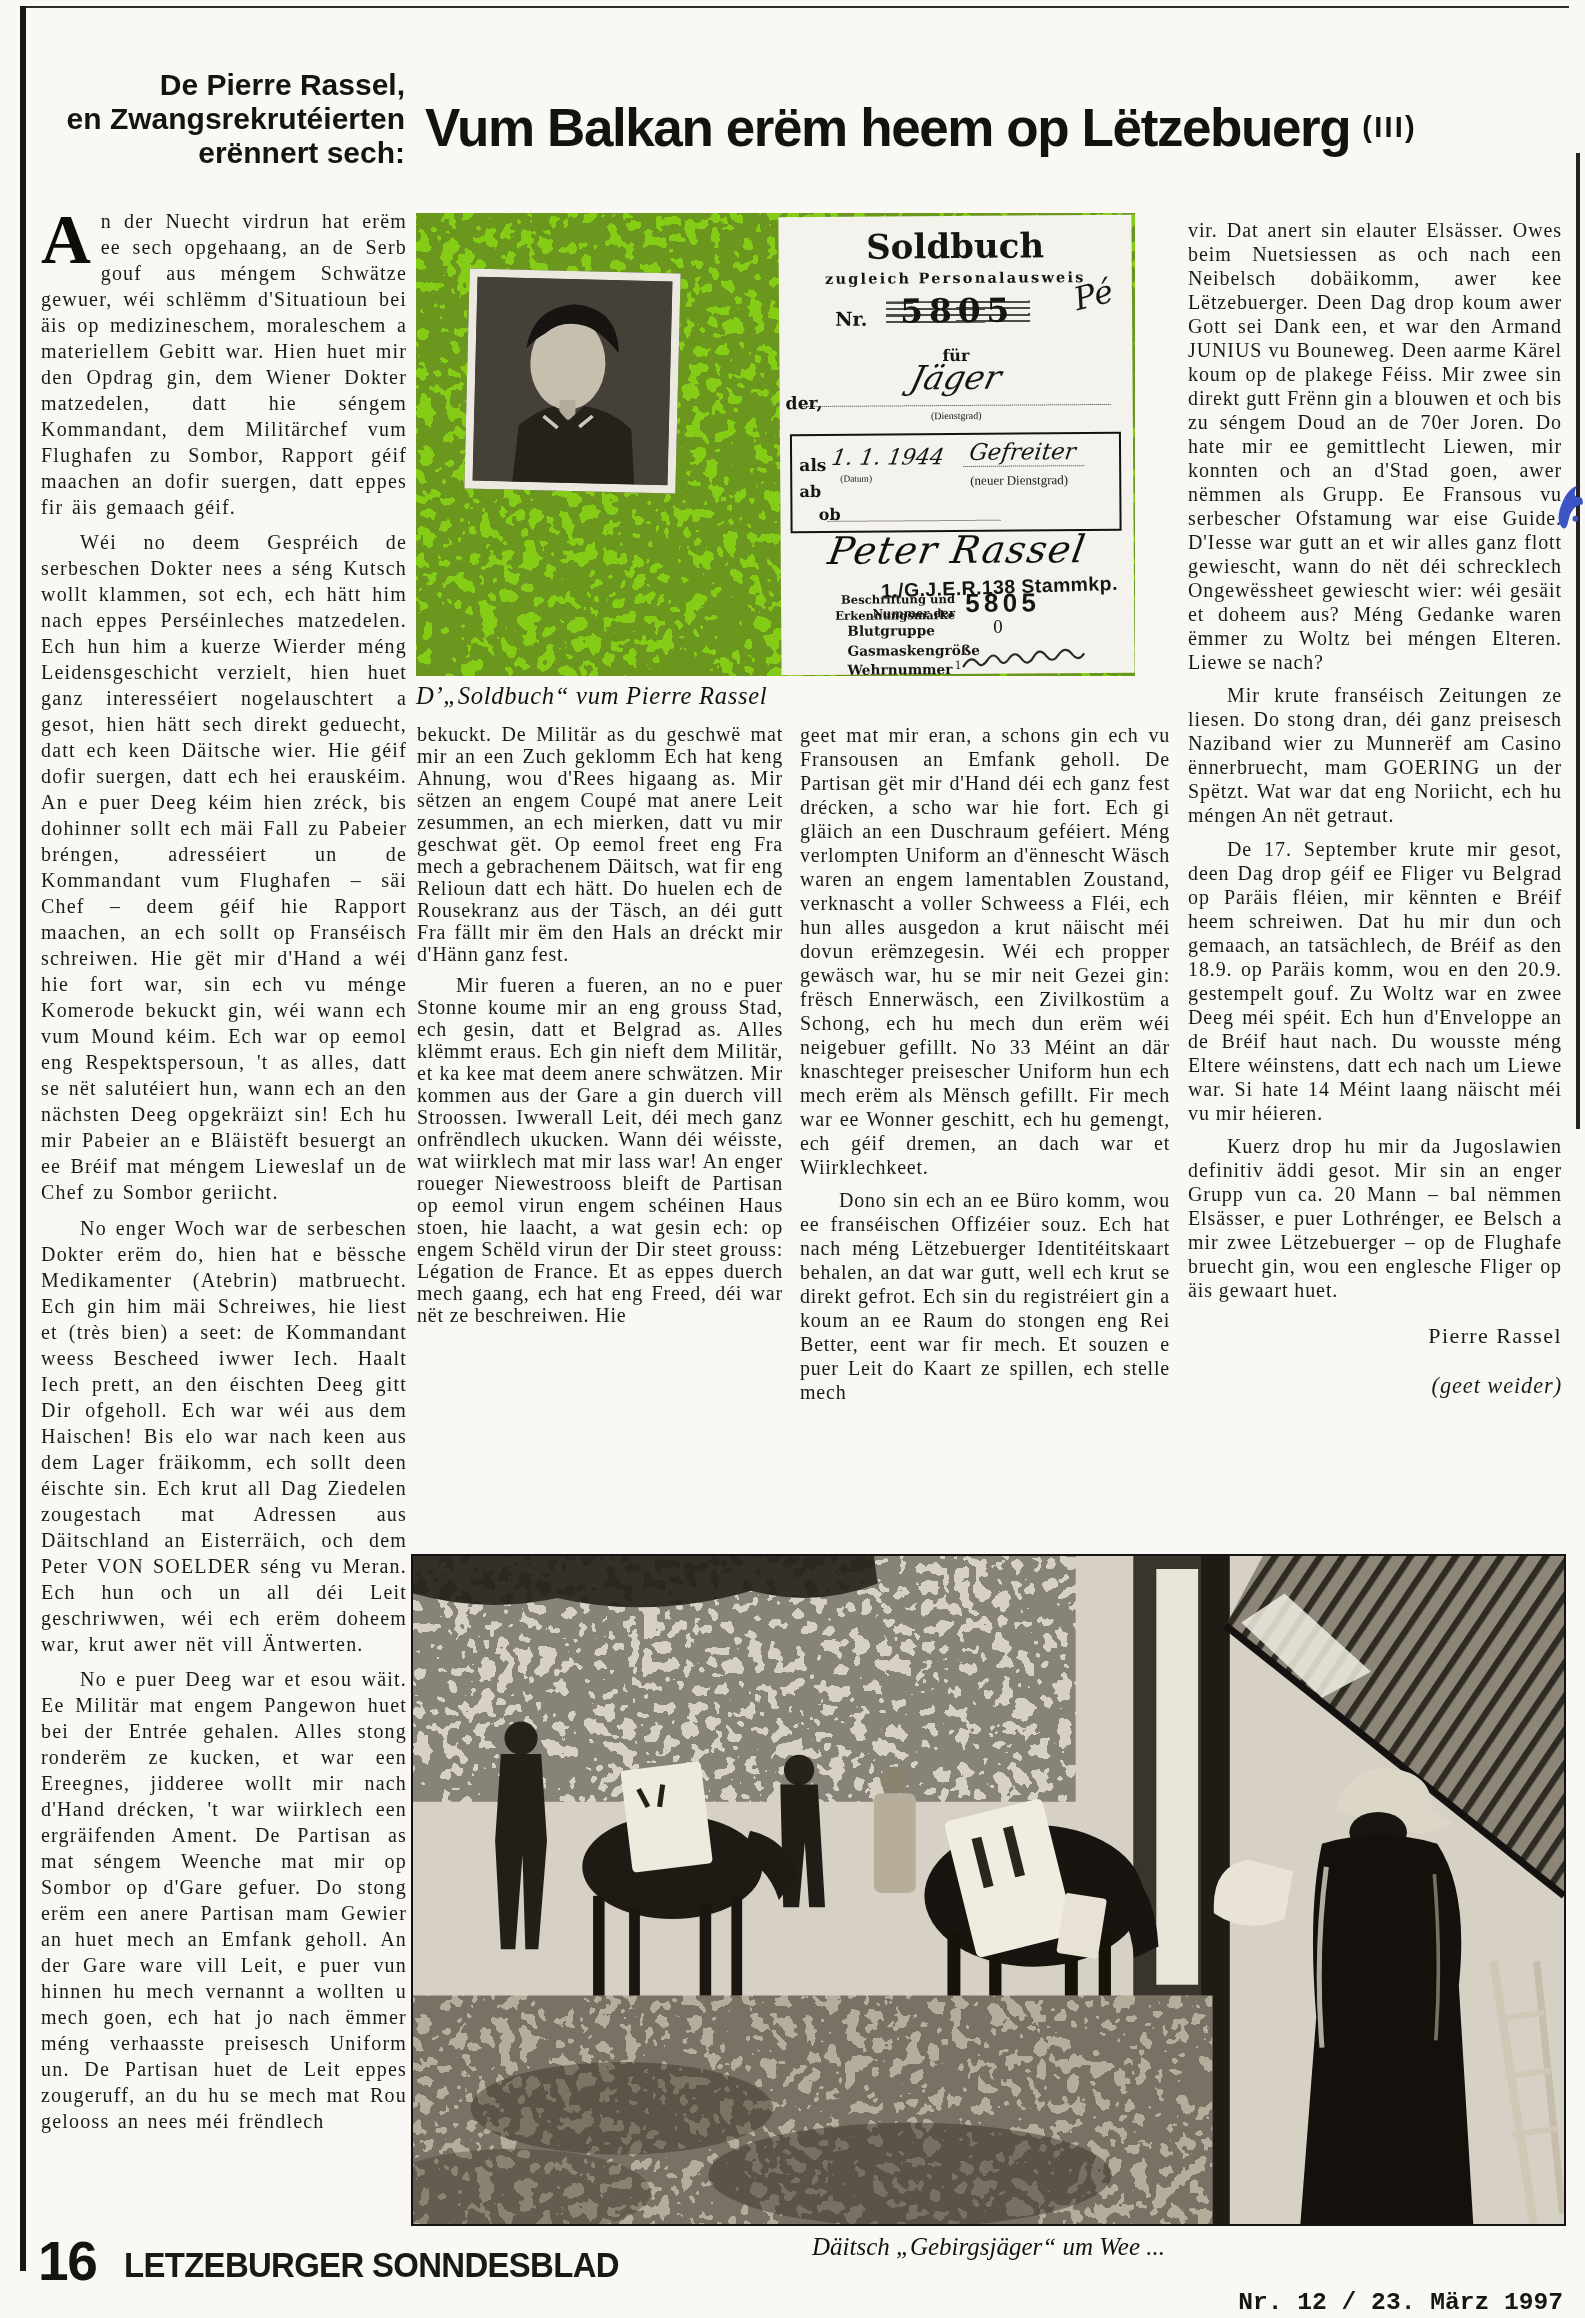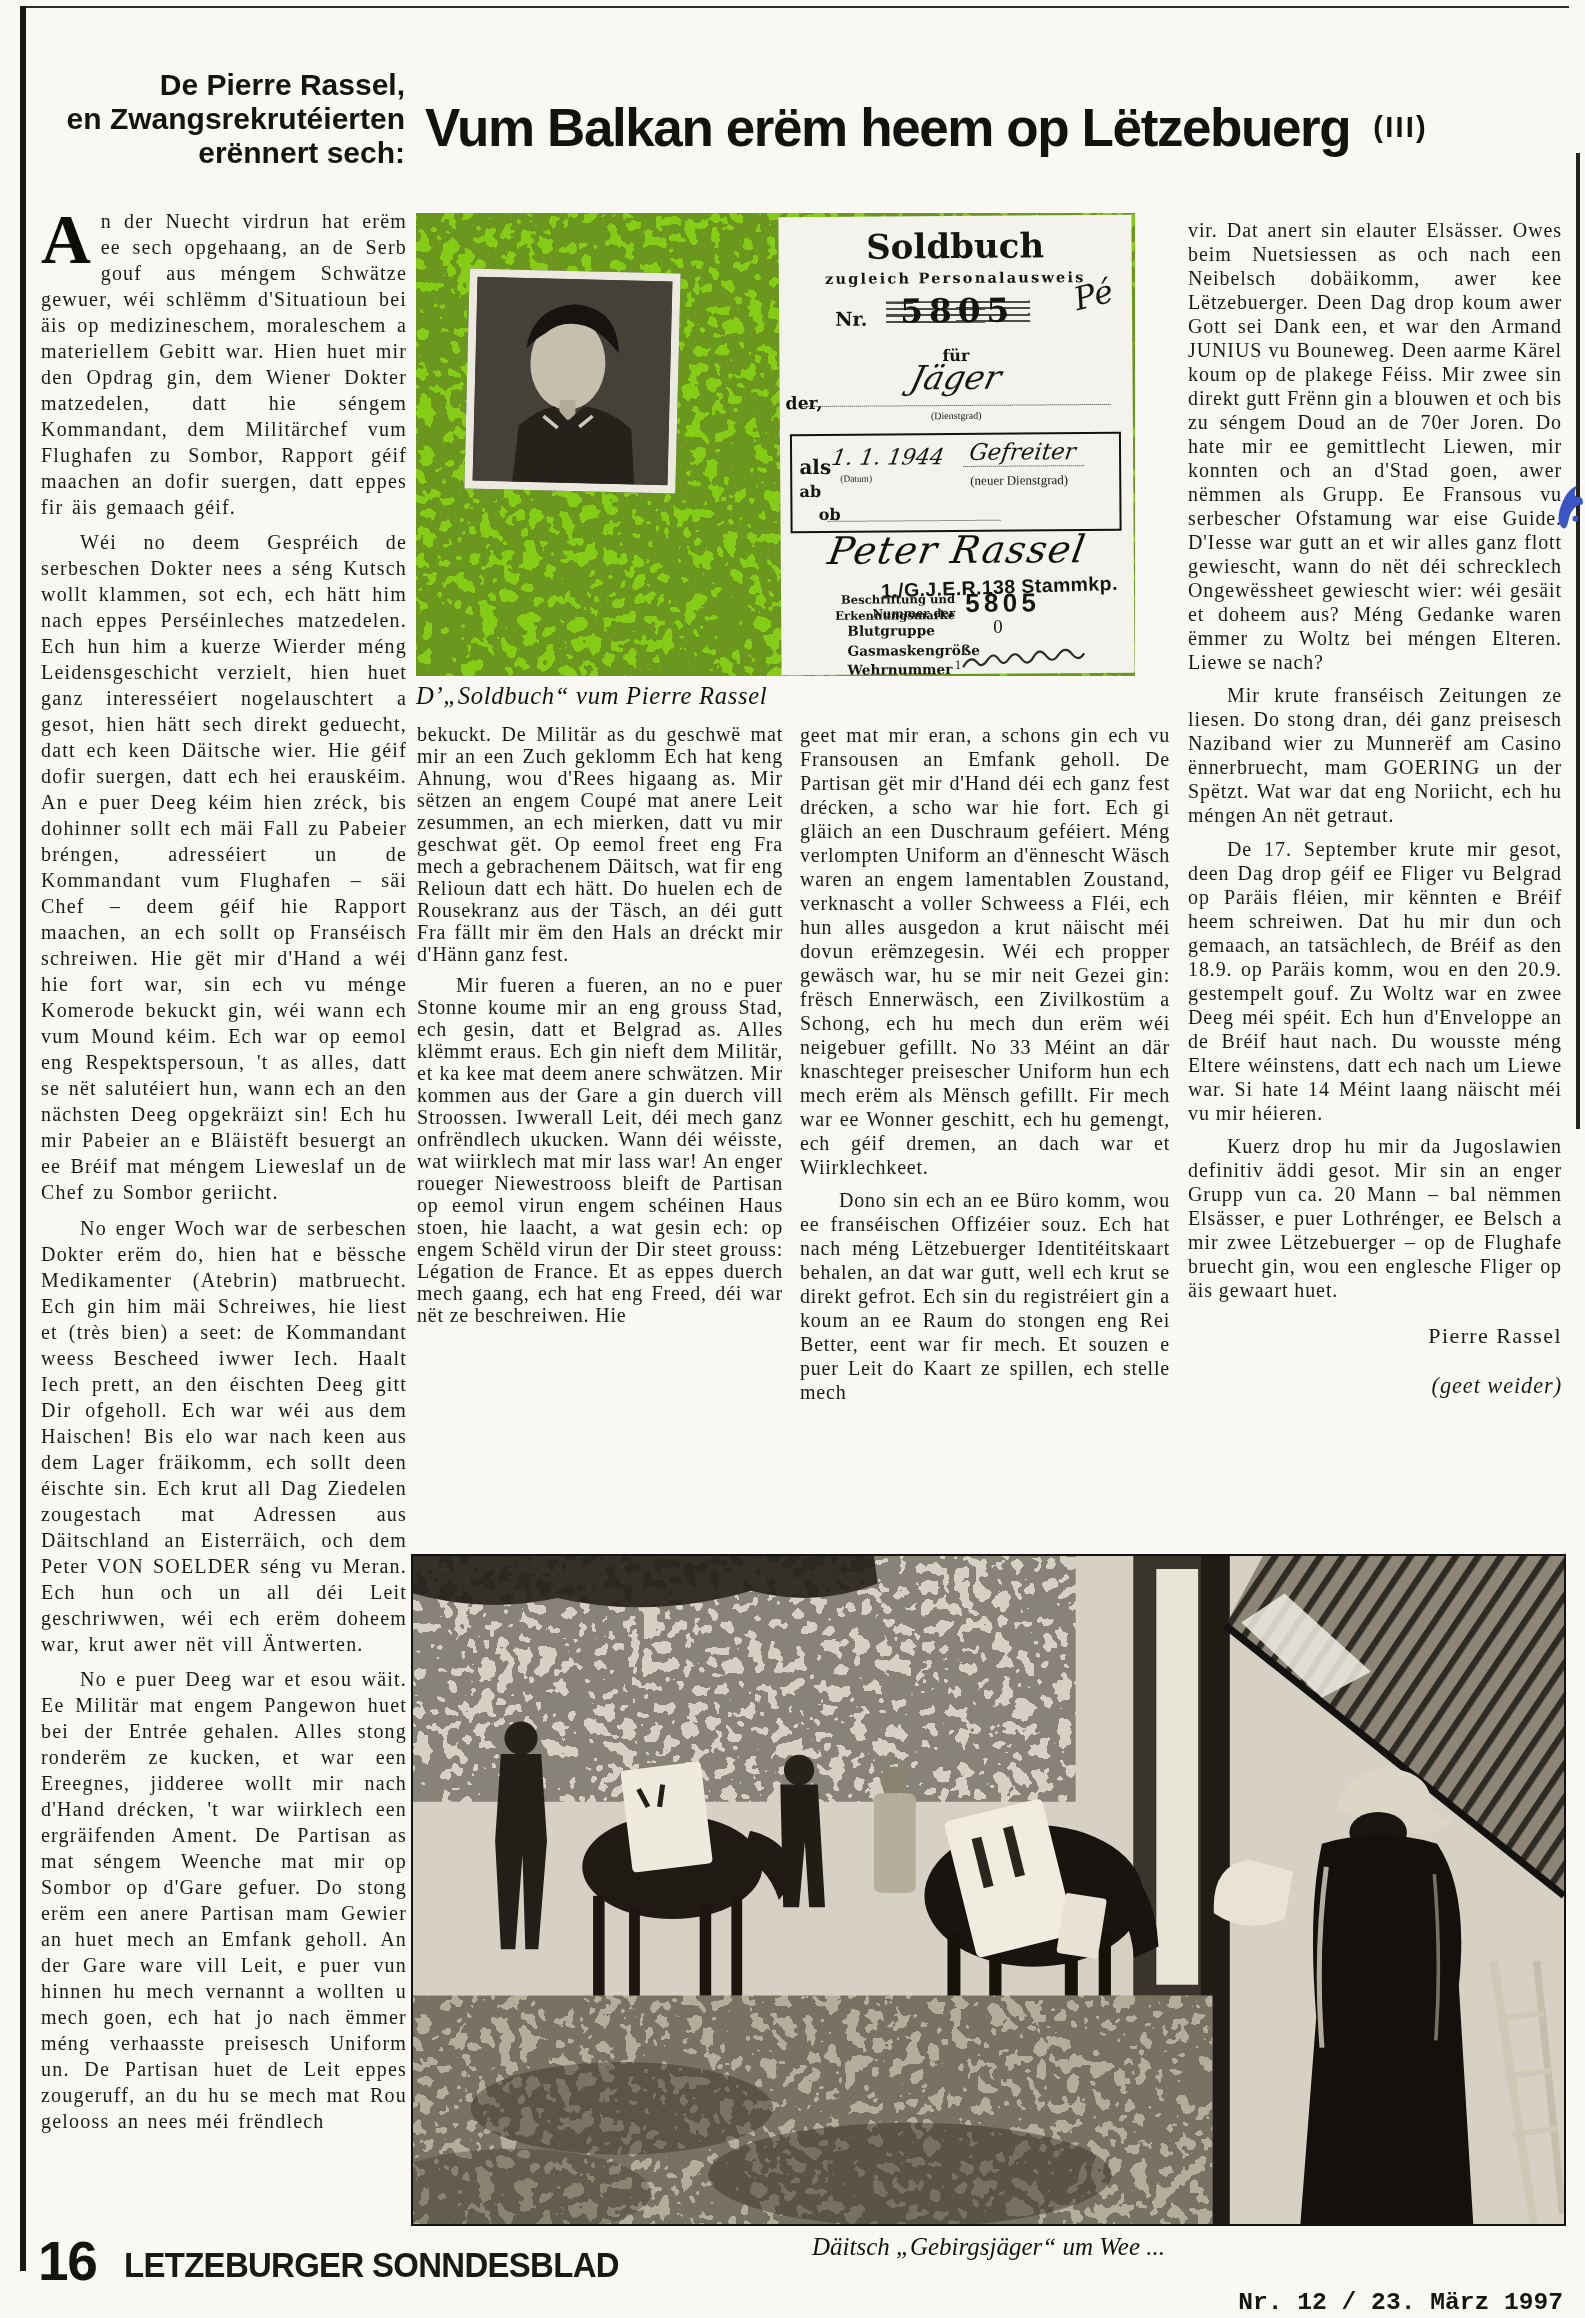--- a/index.html
+++ b/index.html
@@ -10,21 +10,21 @@
   .rule-left  { position:absolute; left:19.5px;  top:5.8px;   width:6.5px;    height:2265px; background:#191814; }
   .rule-right { position:absolute; left:1576px; top:153px; width:3.6px;   height:976px; background:#24231f; }
 
   .kicker { position:absolute; left:42px; top:68px; width:363px; text-align:right;
             font-family:"Liberation Sans", sans-serif; font-weight:bold;
             font-size:30px; line-height:34px; color:#151412; }
 
   .headline { position:absolute; left:425px; top:97px; white-space:nowrap;
               font-family:"Liberation Sans", sans-serif; font-weight:bold; color:#131211; }
   .headline .main   { font-size:53px; letter-spacing:-1.4px; }
-  .headline .suffix { font-size:29px; margin-left:23px; letter-spacing:2.2px; vertical-align:8.7px; }
+  .headline .suffix { font-size:29px; margin-left:12px; letter-spacing:2.2px; vertical-align:8.7px; }
 
   .col { position:absolute; text-align:justify; overflow:hidden; }
   .col p { margin:0 0 9.4px 0; text-indent:39px; }
   .col p.noindent { text-indent:0; }
   #col1 { left:41px;   top:208px;  width:366px; height:2018px; font-size:20px; line-height:26px; letter-spacing:1.2px; word-spacing:2.2px; }
   #col2 { left:417px;  top:723px; width:366px; height:833px; font-size:20px; line-height:22px; letter-spacing:0.8px; }
   #col3 { left:800px; top:723px; width:370px; height:833px; font-size:20px; line-height:24px; letter-spacing:0.8px; }
   #col4 { left:1188px; top:218px;  width:374px; height:1315px; font-size:20px; line-height:24px; letter-spacing:0.9px; }
 
   .dropcap { float:left; font-weight:bold; font-size:69px; line-height:56px;
@@ -55,21 +55,21 @@
   .sd-pe { right:19px; top:61px; font-style:italic; font-size:32px; transform:rotate(-14deg);
            font-family:"DejaVu Serif", serif; }
   .sd-fuer { top:130px; left:0; width:100%; text-align:center; font-size:16px; }
   .sd-jager { top:142px; left:0; width:100%; text-align:center; font-style:italic; font-size:33px;
               transform:skewX(-14deg); font-family:"DejaVu Serif", serif; }
   .sd-dgline { left:22px; top:189px; width:309px; border-bottom:1.4px dotted #3a3833; height:0; }
   .sd-dgnote { top:194px; left:0; width:100%; text-align:center; font-size:10px; }
   .sd-der { left:5.8px; top:176px; font-size:17.3px; }
   .sd-box { left:10px; top:217px; width:327px; height:95px; border:2.9px solid #14120e; }
   .sd-box > div { position:absolute; }
-  .sb-als { left:7.2px; top:19px; font-size:20px; }
+  .sb-als { left:7.2px; top:19px; font-size:17px; }
   .sb-date { left:40px; top:8.7px; font-style:italic; font-size:22px; transform:skewX(-10deg); font-family:"DejaVu Serif", serif; }
   .sb-datum { left:48px; top:38px; font-size:9.4px; }
   .sb-rank { left:173px; top:4.3px; font-style:italic; font-size:23px; transform:skewX(-8deg);
              border-bottom:1.4px dotted #3a3833; padding:0 10px 1.4px 4.3px; font-family:"DejaVu Serif", serif; }
   .sb-ndg { left:178px; top:38px; font-size:13px; }
   .sb-ab { left:7.2px; top:46px; font-size:16px; }
   .sb-ob { left:7.2px; top:69px; font-size:16px;margin-left:19px; }
   .sb-obline { left:35px; top:85px; width:173px; border-bottom:1.4px dotted #3a3833; height:0; }
   .sd-signature { top:312px; left:0; width:100%; text-align:center; font-style:italic; font-size:38px;
                   letter-spacing:1.4px; transform:skewX(-10deg); font-family:"DejaVu Serif", serif; color:#12100c; }

